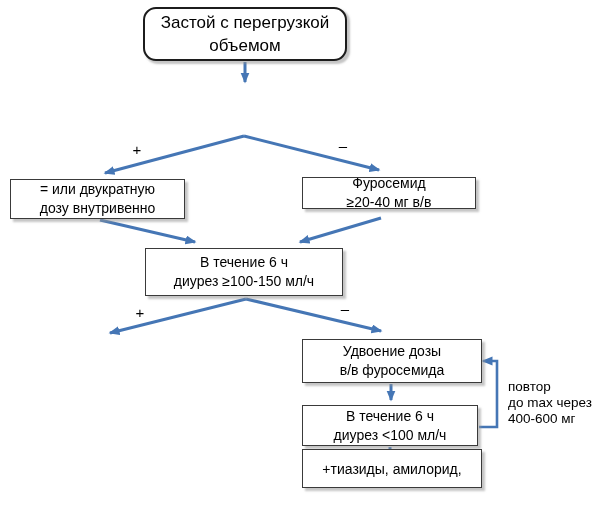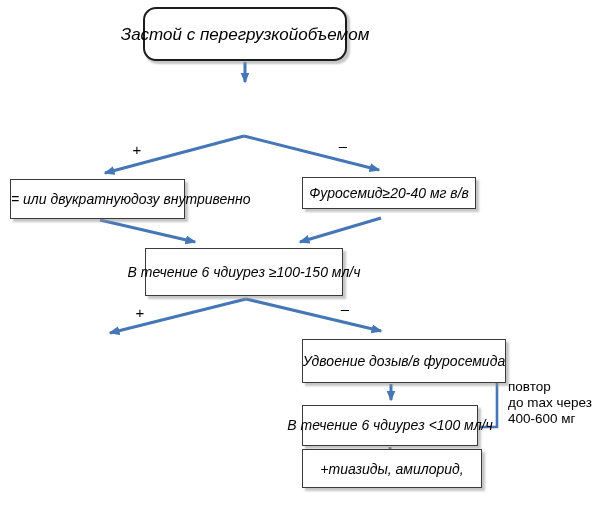--- a/index.html
+++ b/index.html
@@ -13,24 +13,23 @@
   .stage{position:relative;width:600px;height:519px;background:#ffffff;overflow:hidden;}
   .arrows{position:absolute;left:0;top:0;width:600px;height:519px;}
   .arrow{stroke:var(--arrow-color);stroke-width:3;fill:none;}
   .arrow.thin{stroke-width:2.6;}
   #ah path{fill:var(--arrow-color);}
   .box{
     position:absolute;
     background:var(--box-fill);
     border:1.6px solid var(--box-border);
     box-shadow:2.5px 2.5px 2px rgba(150,150,150,0.55);
-    display:flex;flex-direction:row;justify-content:center;align-items:center;
+    display:flex;flex-direction:column;justify-content:center;align-items:center;
     text-align:center;font-size:14px;line-height:19px;
     box-sizing:border-box;
-    font-style:italic;
   }
   .box.rounded{
     border-radius:13px;
     border:2.2px solid #1c1c1c;
     font-size:17px;line-height:23px;
   }
   .box .ln{white-space:nowrap;}
   .edge-label{position:absolute;font-size:15px;width:22px;text-align:center;}
   .loop-label{position:absolute;font-size:13.5px;line-height:16px;text-align:left;}
 </style>
@@ -78,21 +77,21 @@
 
   <div class="box" style="left:145px;top:248px;width:198px;height:48px;">
     <div class="ln">В течение 6 ч</div>
     <div class="ln">диурез ≥100-150 мл/ч</div>
   </div>
 
   <div class="edge-label" style="left:129px;top:304px;">+</div>
   <div class="edge-label" style="left:334px;top:300px;">–</div>
 
 
-  <div class="box" style="left:302px;top:339px;width:204px;height:44px;">
+  <div class="box" style="left:302px;top:339px;width:180px;height:44px;">
     <div class="ln">Удвоение дозы</div>
     <div class="ln">в/в фуросемида</div>
   </div>
 
   <div class="box" style="left:302px;top:405px;width:176px;height:41px;">
     <div class="ln">В течение 6 ч</div>
     <div class="ln">диурез &lt;100 мл/ч</div>
   </div>
 
   <div class="loop-label" style="left:508px;top:379px;width:90px;">

